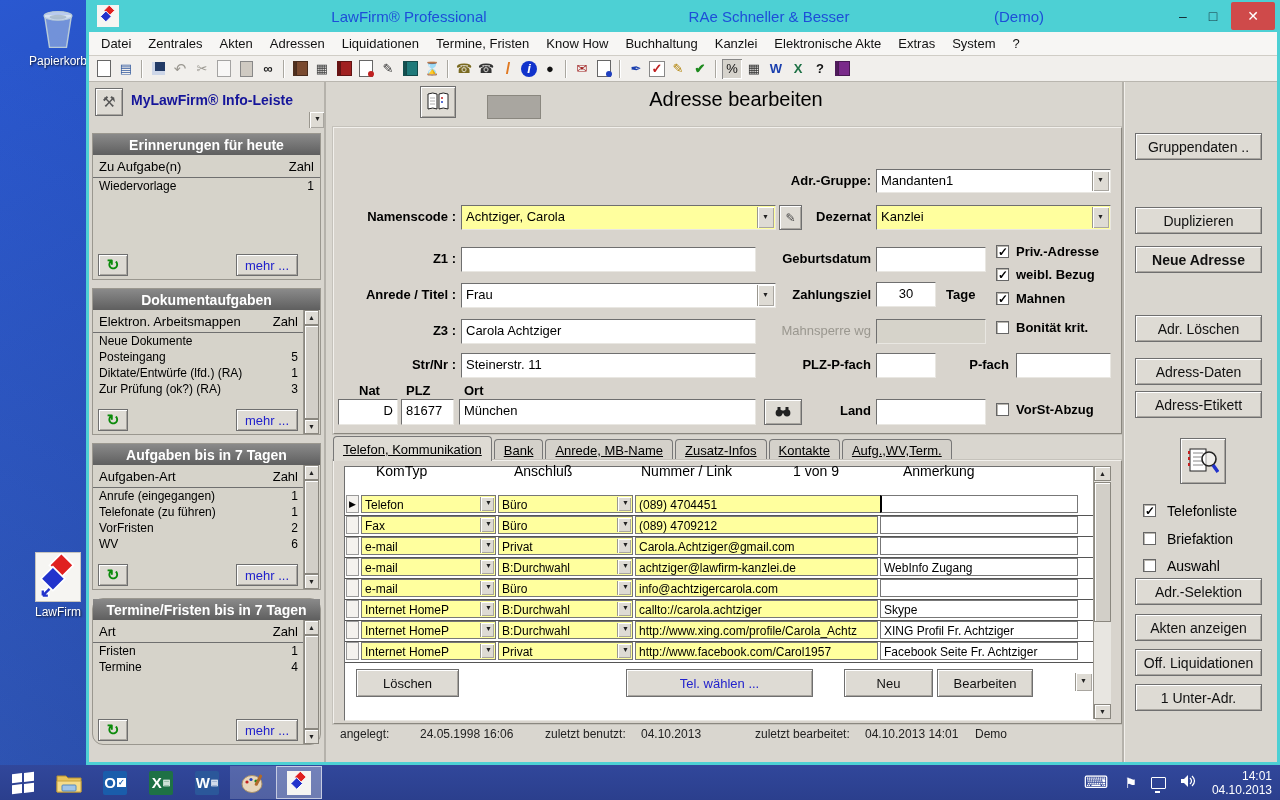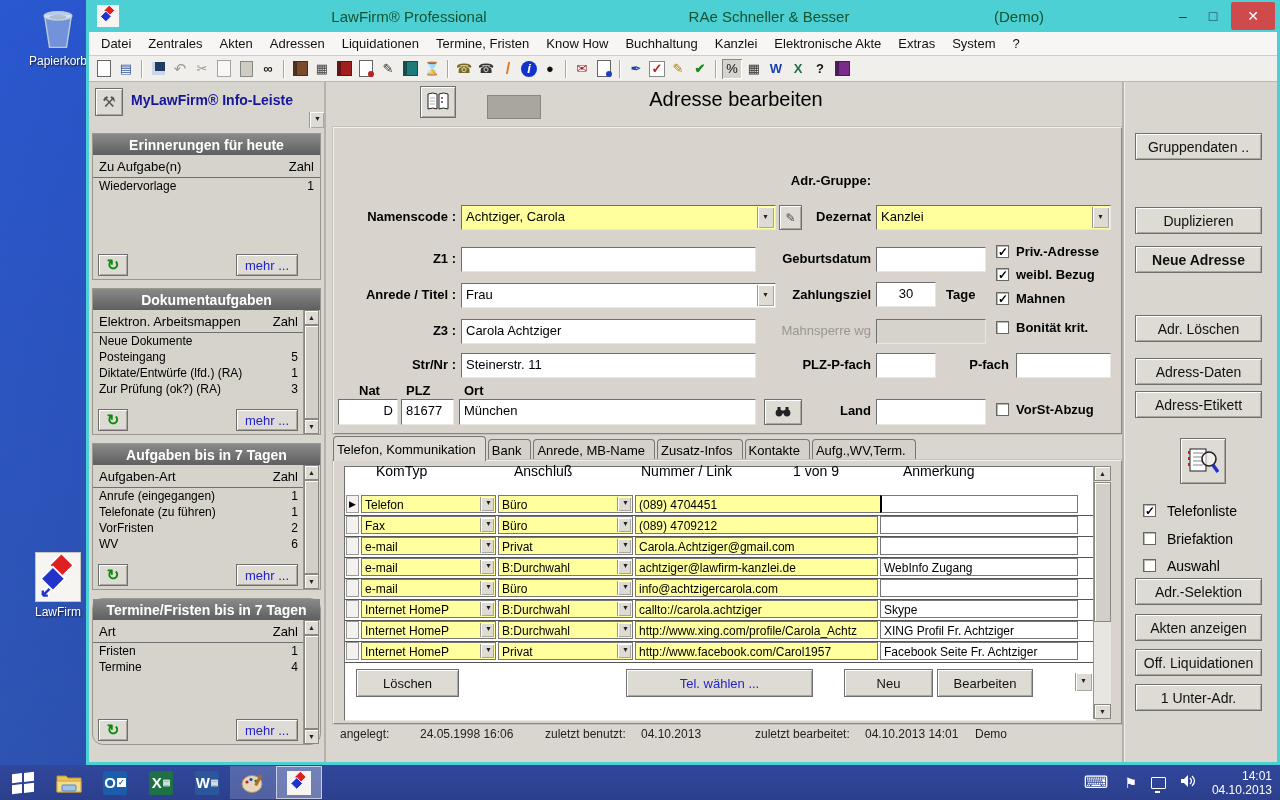--- a/index.html
+++ b/index.html
@@ -7,21 +7,21 @@
   .abs{position:absolute;}
   #root{position:relative;width:1280px;height:800px;
     background:
       radial-gradient(circle at -30% 130%, rgba(130,180,255,.28), transparent 55%),
       linear-gradient(150deg,#2a58d0 0%,#1d3f9f 55%,#142f7c 100%);}
   
   .win{left:86px;top:0;width:1194px;height:765px;background:#d9d6cf;
     border-left:3px solid #4dd0d4;border-right:3px solid #4dd0d4;border-bottom:3px solid #4dd0d4;
     box-sizing:border-box;}
   .tbar{left:0;top:0;width:1188px;height:32px;background:#4dd0d4;display:flex;align-items:center;}
-  .tbar .tt{font-size:15px;color:#14532d;position:absolute;text-align:center;}
+  .tbar .tt{font-size:15px;color:#1d4ed8;position:absolute;text-align:center;}
   .wbtn{position:absolute;top:2px;height:28px;display:flex;align-items:center;justify-content:center;
     font-size:14px;color:#16323a;}
   .wbtn.close{background:#cf4a4a;color:#fff;width:44px;border-radius:2px;}
   .mbar{left:0;top:32px;width:1188px;height:24px;background:#f7f6f4;border-bottom:1px solid #d0cdc6;
     display:flex;align-items:center;padding-left:12px;box-sizing:border-box;}
   .mbar span{font-size:13px;color:#111;margin-right:17px;white-space:nowrap;}
   .tools{left:0;top:56px;width:1188px;height:26px;background:#f1efec;border-bottom:1px solid #b9b6af;
     display:flex;align-items:center;padding-left:4px;box-sizing:border-box;}
   .tbi{position:relative;width:20px;height:20px;display:inline-flex;align-items:center;justify-content:center;
     font-size:13px;margin:0 1px;flex:none;}
@@ -70,21 +70,21 @@
   .vsb{position:absolute;right:1px;top:0;bottom:0;width:15px;background:#e8e6e1;border-left:1px solid #9a978f;}
   .vsb .up,.vsb .dn{position:absolute;left:0;right:0;height:15px;background:#dedbd4;border:1px solid #8a877f;
     box-shadow:inset 1px 1px 0 #fff;font-size:7px;color:#222;display:flex;align-items:center;justify-content:center;box-sizing:border-box;}
   .vsb .up{top:0;} .vsb .dn{bottom:0;}
   .vsb .th{position:absolute;left:0;right:0;background:#d2cfc8;border:1px solid #8a877f;box-shadow:inset 1px 1px 0 #fff;box-sizing:border-box;}
   
   .main{left:237px;top:82px;width:796px;height:680px;}
   .formpanel{left:7px;top:45px;width:787px;height:305px;background:#d8d4cd;
     border:1px solid;border-color:#f2f0ec #8a877f #8a877f #f2f0ec;box-shadow:0 0 0 1px #c5c2bb;}
   .tab{position:relative;float:left;border:1px solid #777;border-bottom:none;border-radius:4px 4px 0 0;
-    background:#d4d1ca;padding:3px 9px 2px 3px;font-size:13px;color:#000;margin-right:2px;white-space:nowrap;}
+    background:#d4d1ca;padding:3px 9px 2px 9px;font-size:13px;color:#000;margin-right:2px;white-space:nowrap;text-decoration:underline;}
   .tab.active{background:#dedbd4;padding-top:5px;padding-bottom:4px;top:-3px;z-index:3;font-weight:normal;}
   .gridpanel{left:7px;top:378px;width:787px;height:262px;background:#d8d4cd;
     border:1px solid;border-color:#f2f0ec #8a877f #8a877f #f2f0ec;box-shadow:0 0 0 1px #c5c2bb;}
   .gwhite{position:absolute;left:10px;top:5px;width:750px;height:253px;background:#fff;
     border:1px solid;border-color:#6f6f6f #e9e7e2 #e9e7e2 #6f6f6f;}
   .ghead{position:absolute;top:2px;height:22px;font-size:14px;color:#000000;white-space:nowrap;}
   .grow{position:absolute;left:1px;height:21px;border-bottom:1px solid #555;}
   .gcell{position:absolute;top:1px;bottom:2px;font-size:12px;padding:2px 3px 0 3px;box-sizing:border-box;
     border:1px solid #777;white-space:nowrap;overflow:hidden;}
   .gcell .arr{width:13px;}
@@ -329,20 +329,24 @@
             <circle cx="16" cy="10" r="1" fill="#2040c0"></circle>
           <path d="M4 6 h5 M4 9 h5 M4 12 h5" stroke="#999" stroke-width=".8"></path>
         </svg>
       </div>
       <div class="abs" style="left:161px;top:13px;width:52px;height:22px;background:#a9a6a0;border:1px solid #8a877f;"></div>
       <div class="abs" style="left:230px;top:6px;width:360px;text-align:center;font-size:20px;color:#000;">Adresse bearbeiten</div>
 
       <div class="abs formpanel">
 
         <div class="abs lbl lblr" style="left:380px;top:45px;width:157px;">Adr.-Gruppe:</div>
+        <div class="abs fld" style="left:542px;top:41px;width:235px;height:24px;">
+          <span>Mandanten1</span>
+          <span class="arr"></span>
+        </div>
 
         <div class="abs lbl lblr" style="left:20px;top:81px;width:102px;">Namenscode :</div>
         <div class="abs fld ylw" style="left:127px;top:77px;width:315px;height:25px;">
           <span>Achtziger, Carola</span>
           <span class="arr"></span>
         </div>
         <div class="abs btn" style="left:445px;top:77px;width:23px;height:25px;font-size:12px;color:#444;">✎</div>
         <div class="abs lbl lblr" style="left:472px;top:81px;width:65px;">Dezernat</div>
         <div class="abs fld ylw" style="left:542px;top:77px;width:235px;height:25px;">
           <span>Kanzlei</span>

